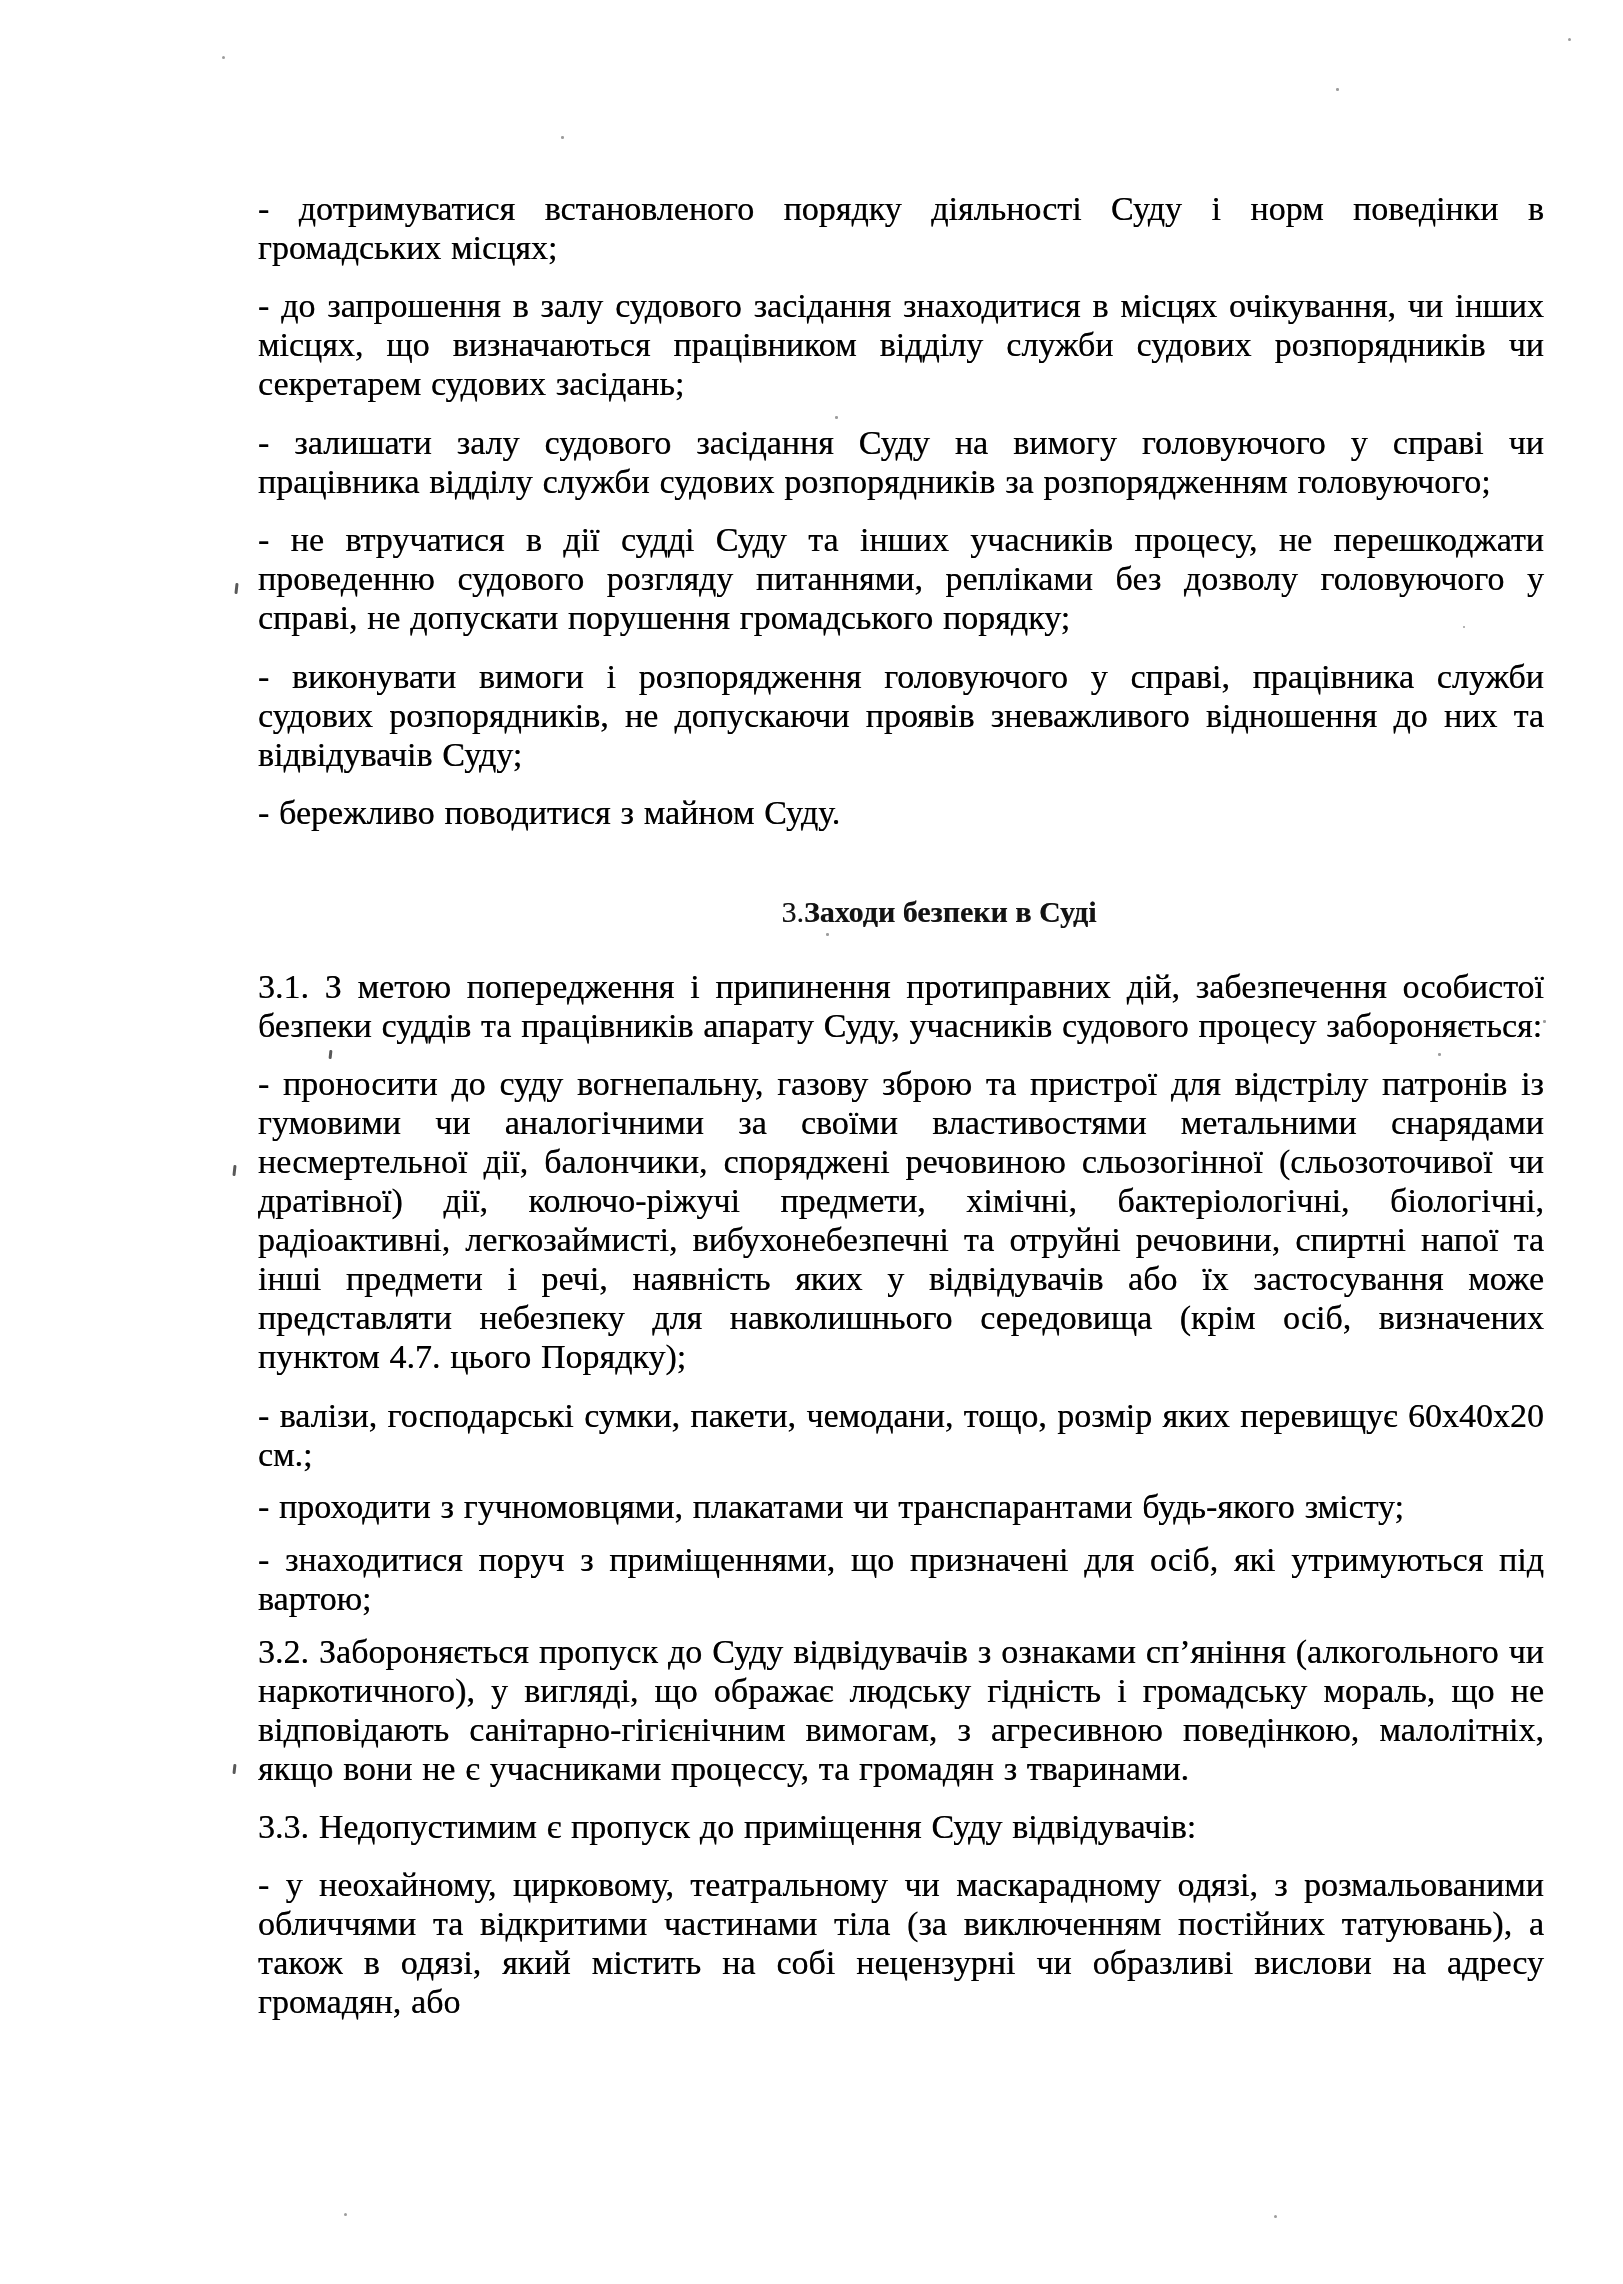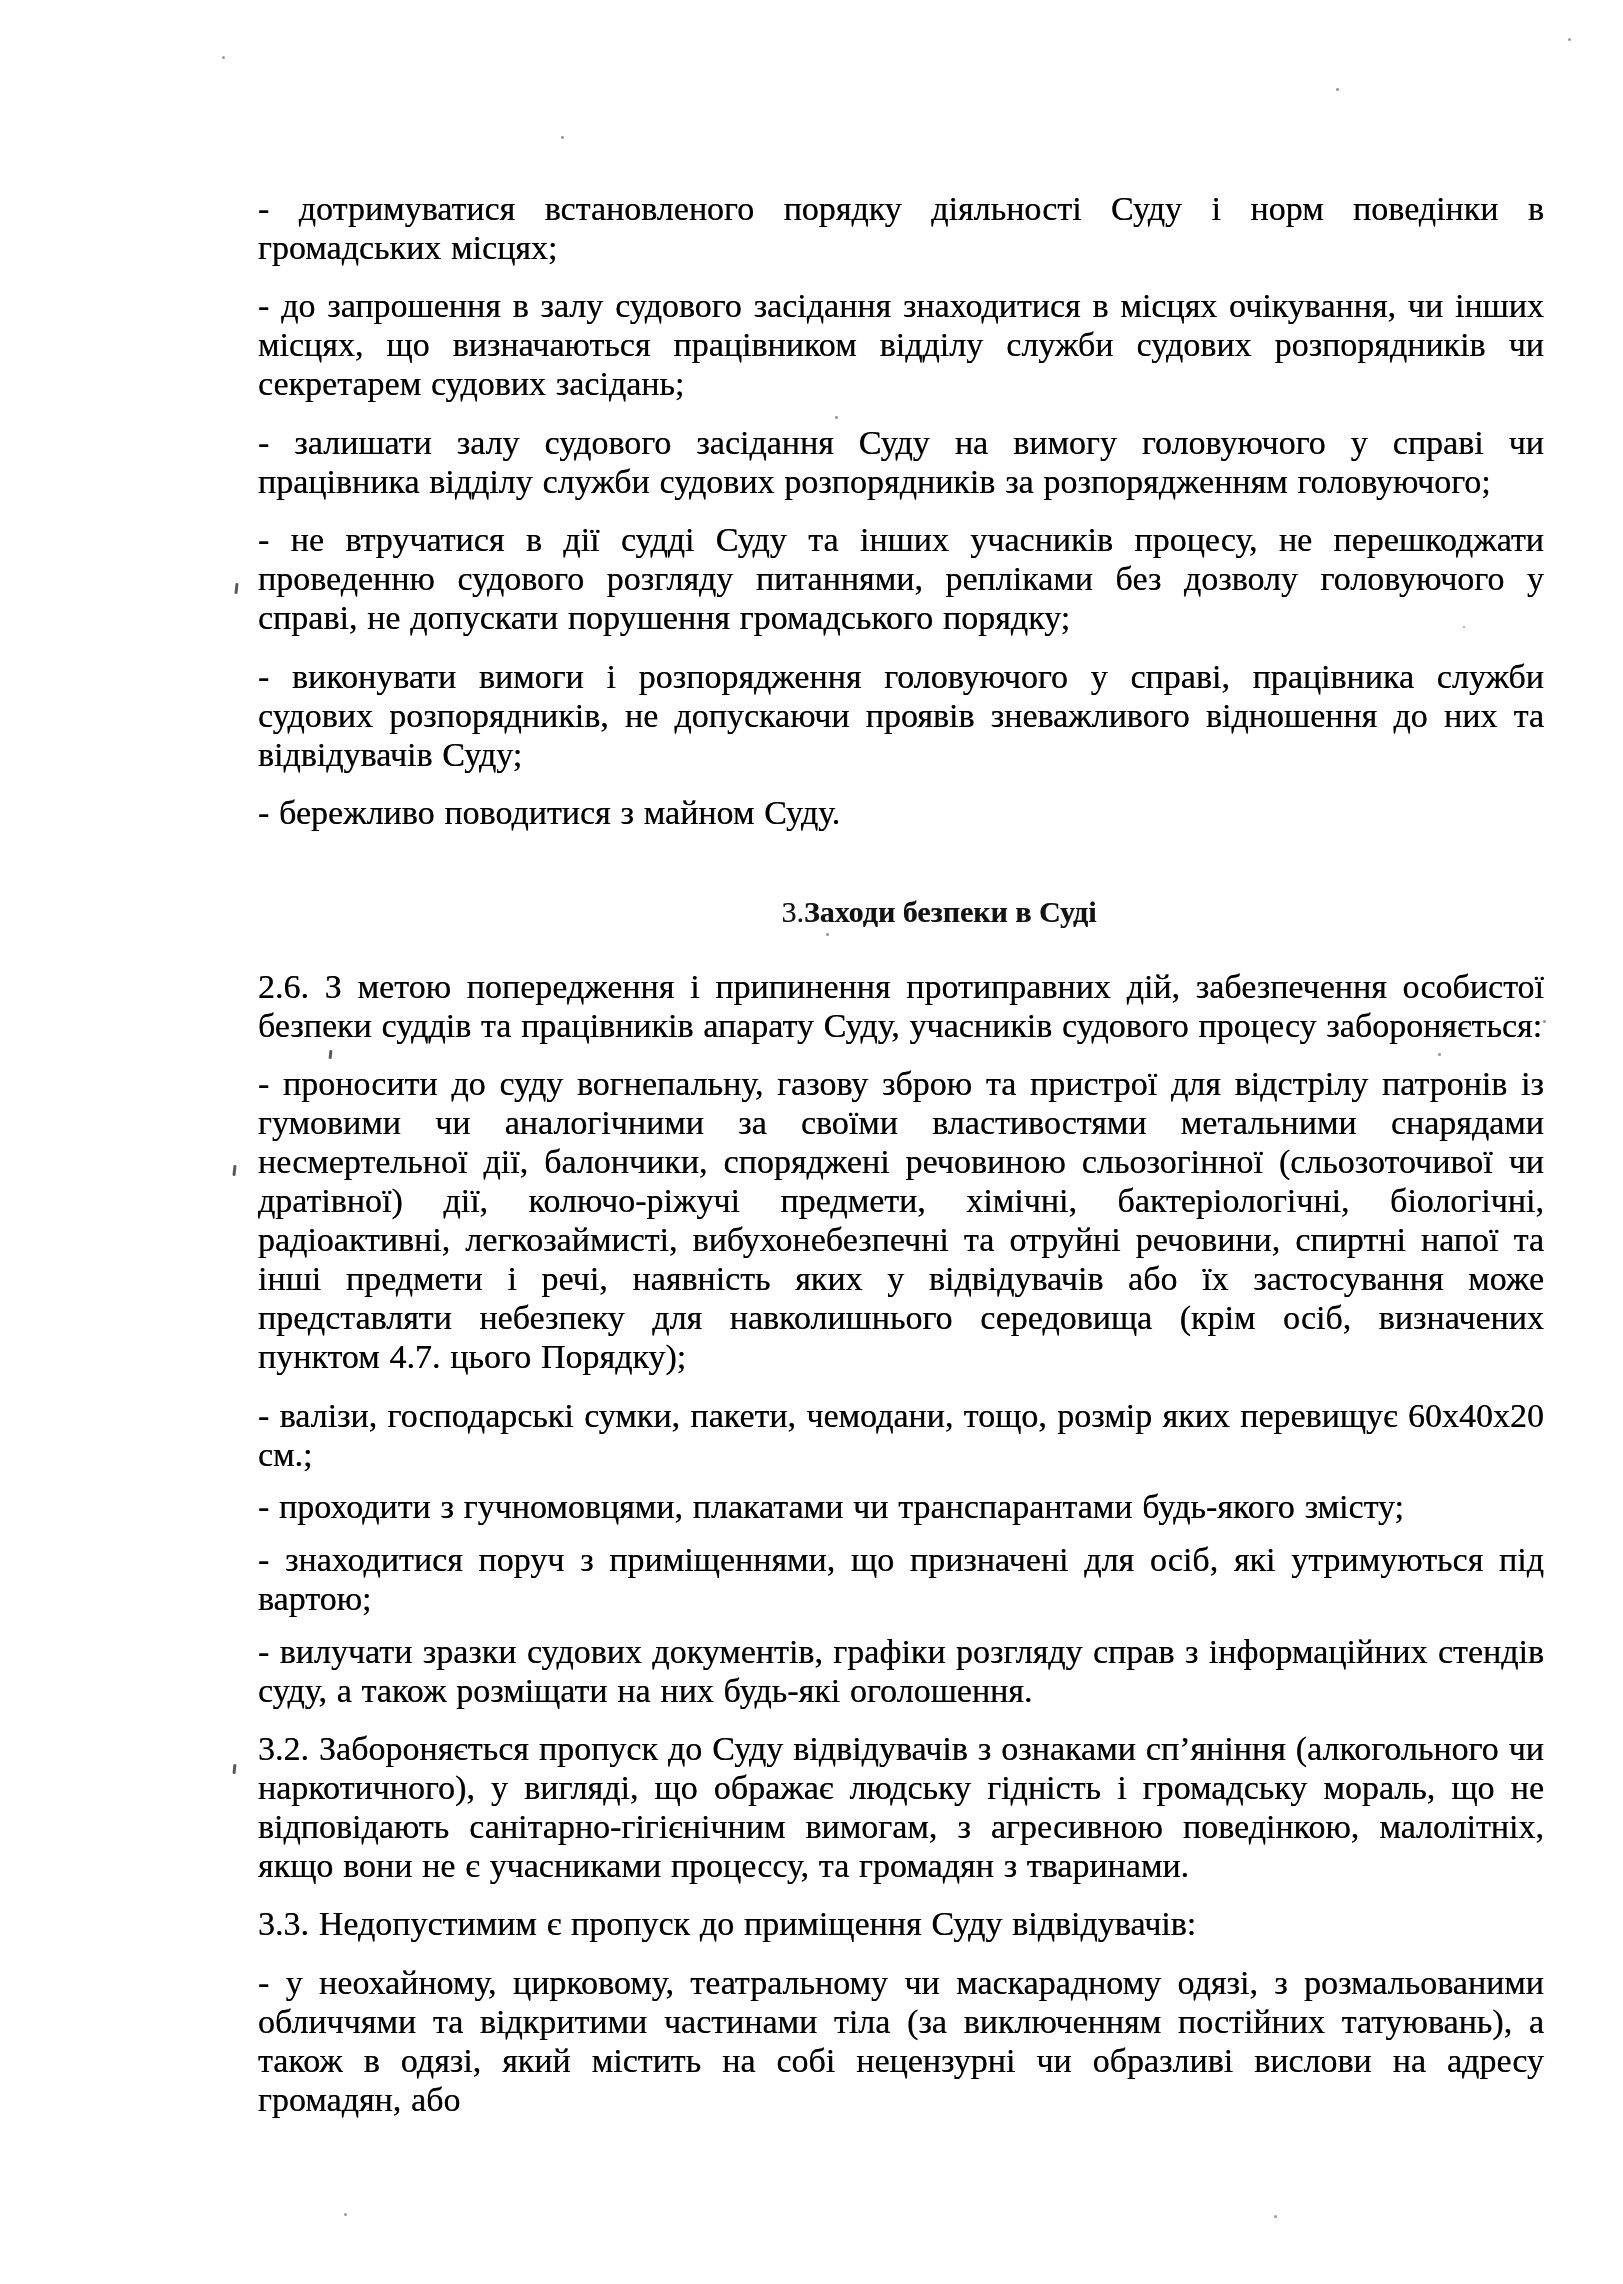--- a/index.html
+++ b/index.html
@@ -66,27 +66,26 @@
   <p class="para">- до запрошення в залу судового засідання знаходитися в місцях очікування, чи інших місцях, що визначаються працівником відділу служби судових розпорядників чи секретарем судових засідань;</p>
   <p class="para">- залишати залу судового засідання Суду на вимогу головуючого у справі чи працівника відділу служби судових розпорядників за розпорядженням головуючого;</p>
   <p class="para">- не втручатися в дії судді Суду та інших учасників процесу, не перешкоджати проведенню судового розгляду питаннями, репліками без дозволу головуючого у справі, не допускати порушення громадського порядку;</p>
   <p class="para">- виконувати вимоги і розпорядження головуючого у справі, працівника служби судових розпорядників, не допускаючи проявів зневажливого відношення до них та відвідувачів Суду;</p>
   <p class="para">- бережливо поводитися з майном Суду.</p>
 
   <h2 class="heading">
     <span class="num">3.</span><span class="title">Заходи безпеки в Суді</span>
   </h2>
 
-  <p class="para">2.6. З метою попередження і припинення протиправних дій, забезпечення особистої безпеки суддів та працівників апарату Суду, учасників судового процесу забороняється:</p>
+  <p class="para">3.1. З метою попередження і припинення протиправних дій, забезпечення особистої безпеки суддів та працівників апарату Суду, учасників судового процесу забороняється:</p>
 
   <p class="para">- проносити до суду вогнепальну, газову зброю та пристрої для відстрілу патронів із гумовими чи аналогічними за своїми властивостями метальними снарядами несмертельної дії, балончики, споряджені речовиною сльозогінної (сльозоточивої чи дратівної) дії, колючо-ріжучі предмети, хімічні, бактеріологічні, біологічні, радіоактивні, легкозаймисті, вибухонебезпечні та отруйні речовини, спиртні напої та інші предмети і речі, наявність яких у відвідувачів або їх застосування може представляти небезпеку для навколишнього середовища (крім осіб, визначених пунктом 4.7. цього Порядку);</p>
   <p class="para tight">- валізи, господарські сумки, пакети, чемодани, тощо, розмір яких перевищує 60х40х20 см.;</p>
   <p class="para tight">- проходити з гучномовцями, плакатами чи транспарантами будь-якого змісту;</p>
   <p class="para tight">- знаходитися поруч з приміщеннями, що призначені для осіб, які утримуються під вартою;</p>
-  <p class="para">- вилучати зразки судових документів, графіки розгляду справ з інформаційних стендів суду, а також розміщати на них будь-які оголошення.</p>
 
   <p class="para">3.2. Забороняється пропуск до Суду відвідувачів з ознаками сп’яніння (алкогольного чи наркотичного), у вигляді, що ображає людську гідність і громадську мораль, що не відповідають санітарно-гігієнічним вимогам, з агресивною поведінкою, малолітніх, якщо вони не є учасниками процессу, та громадян з тваринами.</p>
   <p class="para">3.3. Недопустимим є пропуск до приміщення Суду відвідувачів:</p>
   <p class="para">- у неохайному, цирковому, театральному чи маскарадному одязі, з розмальованими обличчями та відкритими частинами тіла (за виключенням постійних татуювань), а також в одязі, який містить на собі нецензурні чи образливі вислови на адресу громадян, або</p>
 
 </main>
 
 <div>
   <div class="artifact tick" style="left:235px; top:583px;"></div>
   <div class="artifact tick" style="left:329px; top:1050px; height:9px;"></div>

